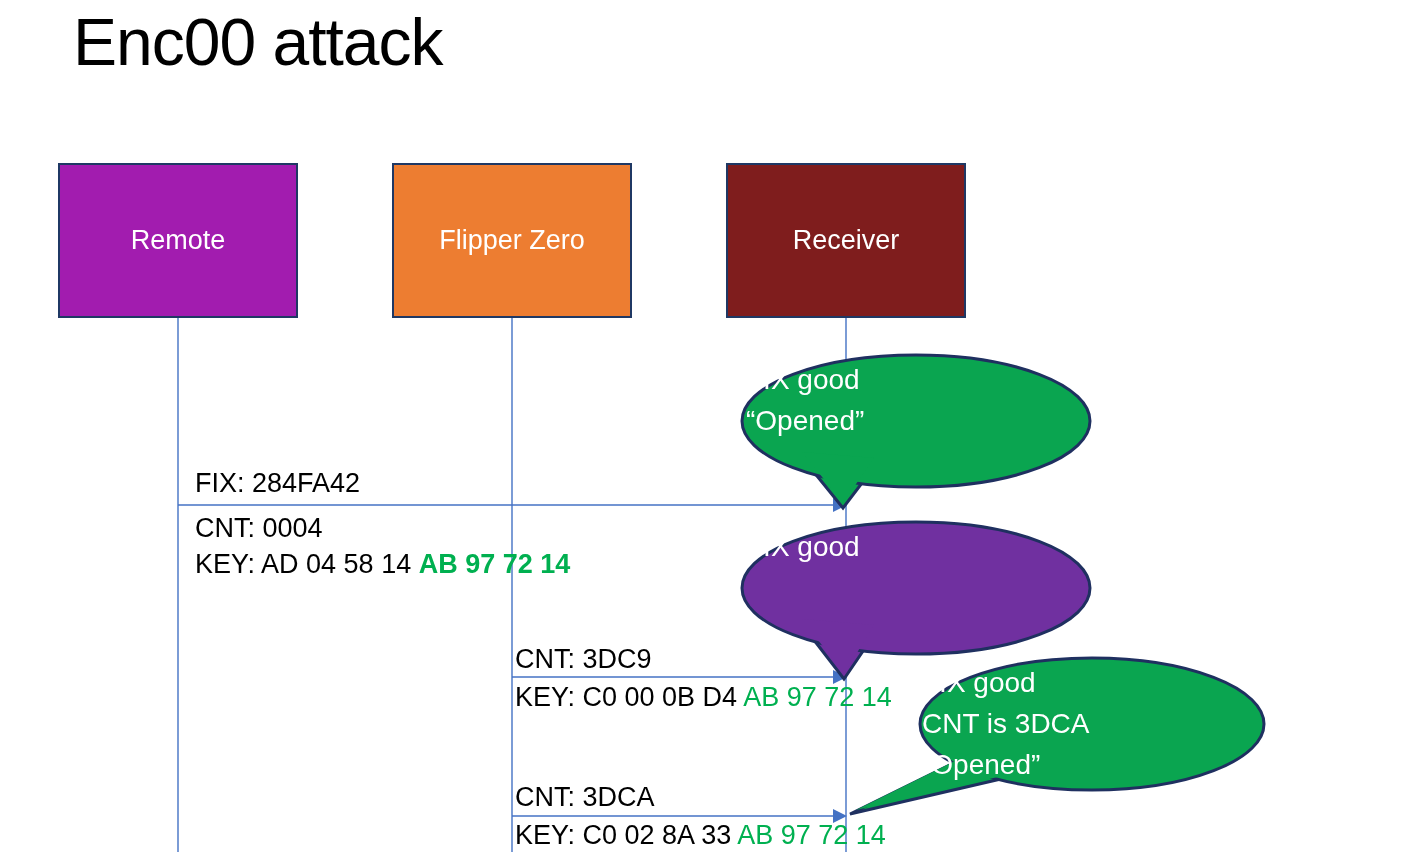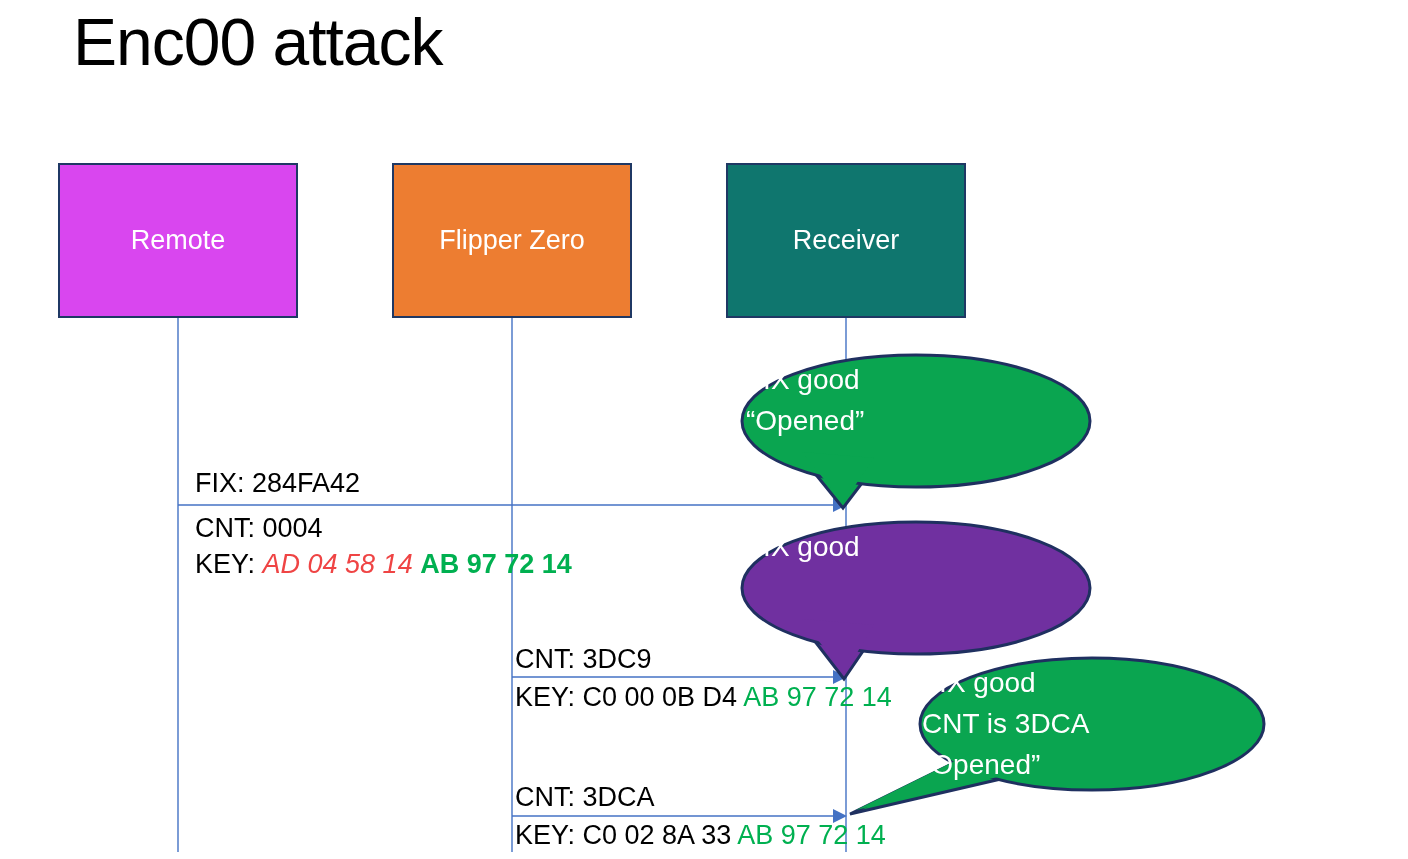--- a/index.html
+++ b/index.html
@@ -11,26 +11,26 @@
   .page-title {
     left:73px; top:2px; font-size:66px; font-weight:300; color:#000;
     letter-spacing:-1px; line-height:80px;
   }
   .actor-box {
     position:absolute; top:163px; width:240px; height:155px;
     border:2px solid #1F3864; box-sizing:border-box;
     display:flex; align-items:center; justify-content:center;
     color:#ffffff; font-size:27px;
   }
-  .actor-remote   { left:58px;  background:#d946ef; }
+  .actor-remote   { left:58px;  background:#a21caf; }
   .actor-flipper  { left:392px; background:#ED7D31; }
-  .actor-receiver { left:726px; background:#0f766e; }
+  .actor-receiver { left:726px; background:#7f1d1d; }
   svg.canvas { position:absolute; left:0; top:0; }
   .msg { position:absolute; font-size:27px; color:#000; white-space:nowrap; line-height:30px; }
-  .red   { color:#ef4444;font-style:italic; }
+  .red   { color:#000000; }
   .green { color:#00B050; }
   .green-bold { color:#00B050; font-weight:bold; }
   .bubble-text {
     position:absolute; width:340px; color:#ffffff;
     font-size:28px; line-height:41px;
   }
   .bubble-text div { white-space:nowrap; }
 </style>
 </head>
 <body>

